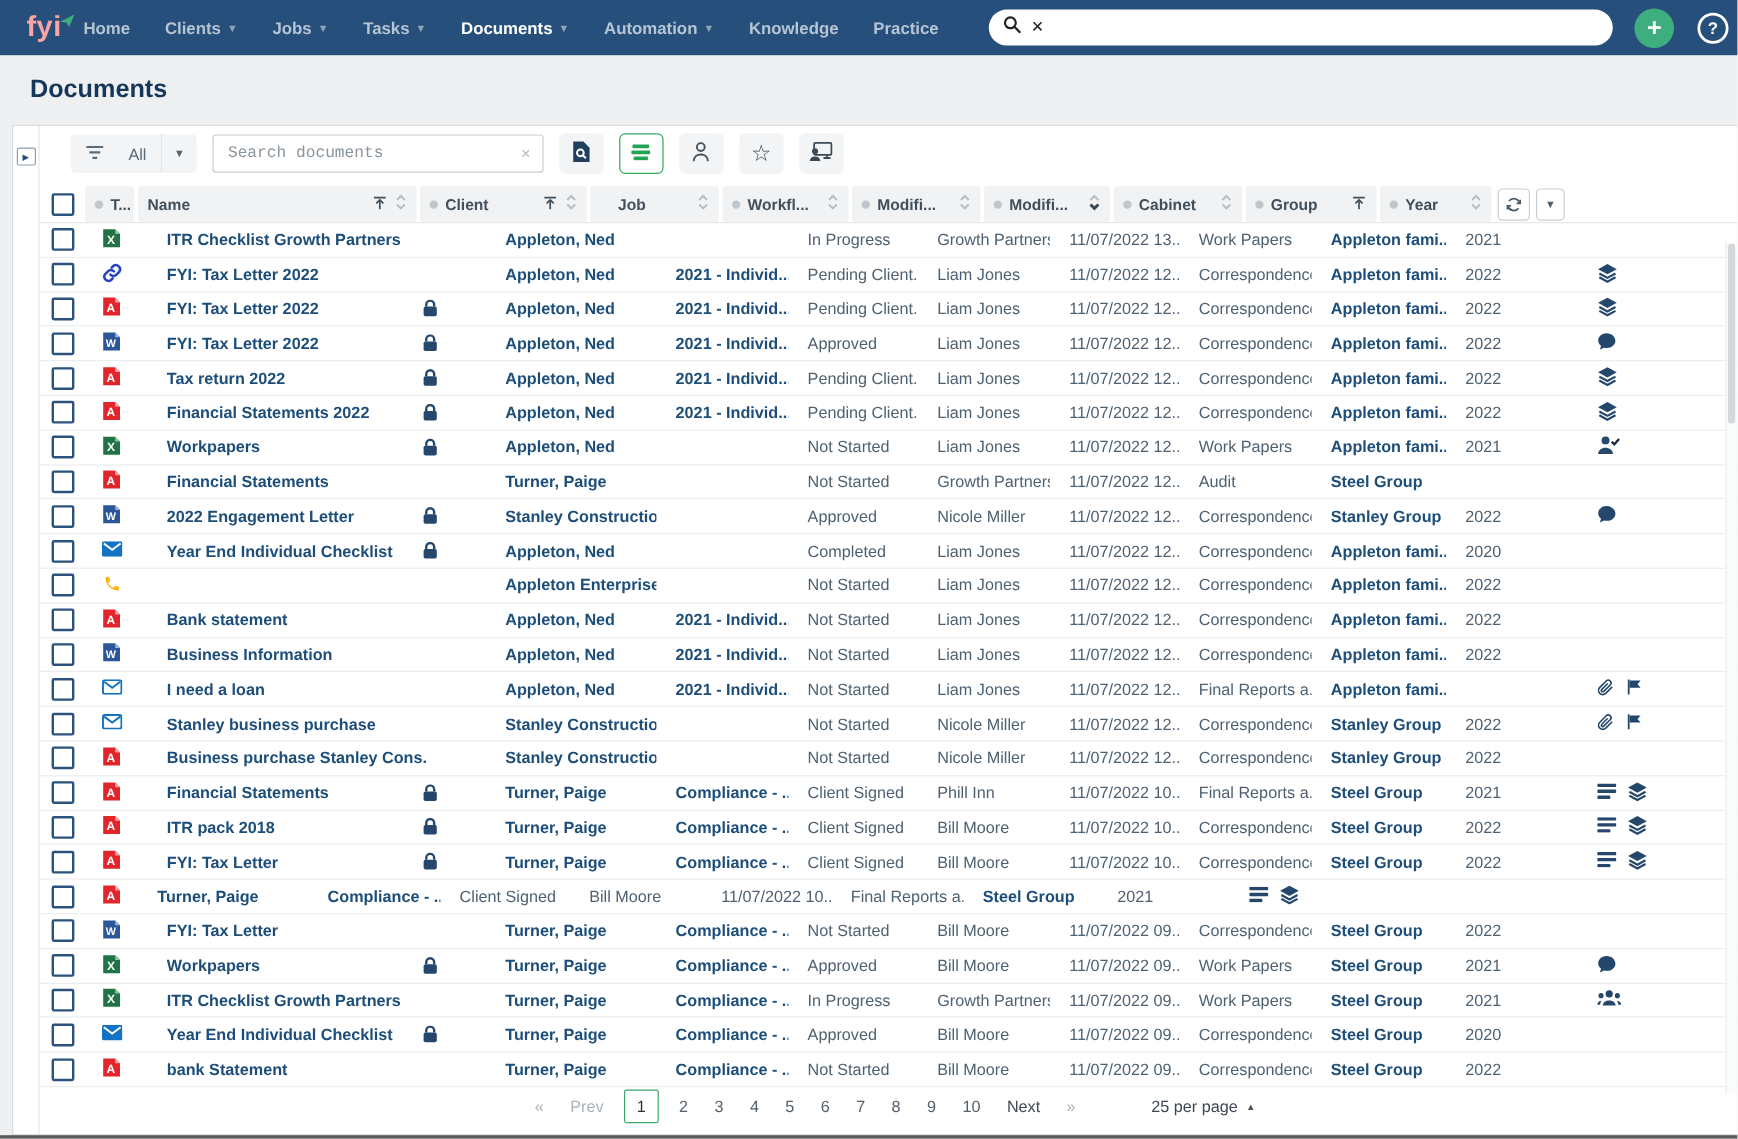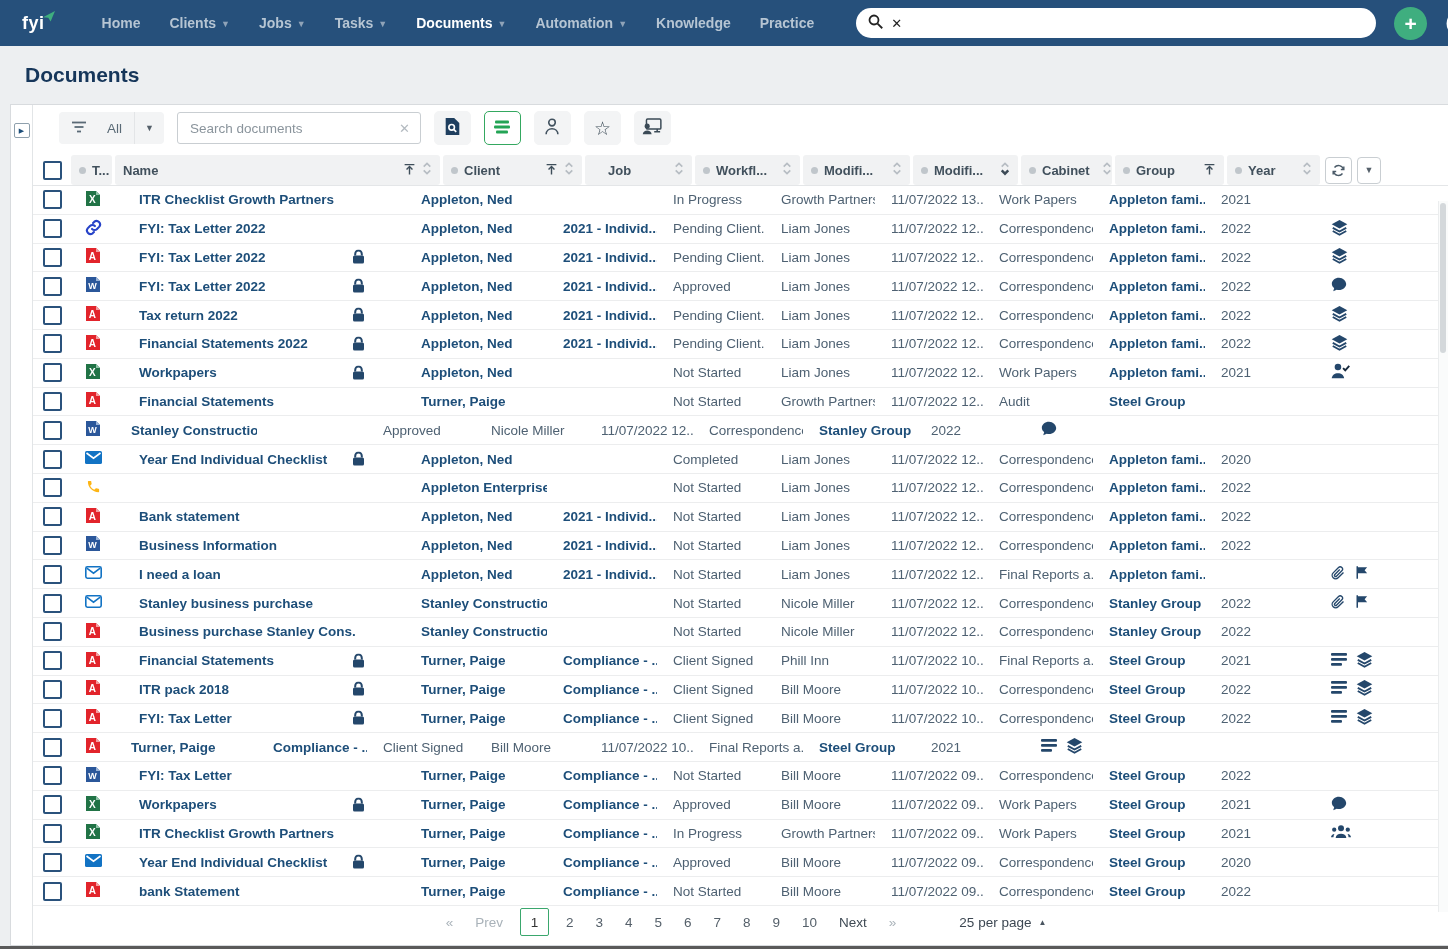--- a/index.html
+++ b/index.html
@@ -1,21 +1,21 @@
 <!DOCTYPE html>
 <html><head>
 <meta charset="utf-8">
 <title>Documents</title>
 <style>
   html,body{margin:0;padding:0;}
   body{width:1448px;height:949px;overflow:hidden;position:relative;background:#edeff1;
        font-family:"Liberation Sans","DejaVu Sans",sans-serif;-webkit-font-smoothing:antialiased;}
   
   .topnav{height:46px;background:#26507b;display:flex;align-items:center;padding:0 14px 0 22px;box-sizing:border-box;}
-  .logo{color:#ffffff;font-weight:800;font-size:18px;letter-spacing:.5px;position:relative;margin-right:57px;line-height:1;}
+  .logo{color:#fca5a5;font-weight:800;font-size:24px;letter-spacing:.5px;position:relative;margin-right:18px;line-height:1;}
   .logo .plane{position:absolute;top:-7px;right:-10px;}
   .navitems{display:flex;align-items:center;gap:29px;}
   .navitem{color:#b6c5d3;font-size:14px;font-weight:600;display:flex;align-items:center;gap:5px;cursor:pointer;white-space:nowrap;}
   .navitem.active{color:#fff;font-weight:700;}
   .navitem .caret{font-size:9px;color:#8fa3b8;transform:translateY(1px);}
   .nav-search{margin-left:42px;flex:0 0 520px;height:30px;background:#fff;border-radius:16px;display:flex;align-items:center;padding:0 12px;gap:8px;box-sizing:border-box;}
   .nav-search input{border:0;outline:0;flex:1;font-size:13.5px;color:#222;background:transparent;font-family:inherit;}
   .nav-search input::placeholder{color:#4d4d4d;}
   .nav-search .clear{color:#222;font-weight:700;font-size:13px;cursor:pointer;}
   .nav-right{display:flex;align-items:center;gap:19px;margin-left:18px;}
@@ -27,21 +27,21 @@
   
   .content{position:absolute;top:104px;left:10px;right:0;bottom:3px;background:#fff;border:1px solid #d8dbde;border-right:0;display:flex;box-sizing:border-box;}
   .sidecol{width:22px;border-right:1px solid #e2e5e7;display:flex;justify-content:center;padding-top:18px;box-sizing:border-box;}
   .toggle{width:16px;height:15px;border:1px solid #8fa0ad;background:#fff;border-radius:2px;font-size:7px;color:#1d4e79;display:flex;align-items:center;justify-content:center;cursor:pointer;padding:0;}
   .main{flex:1;display:flex;flex-direction:column;position:relative;min-width:0;}
   
   .toolbar{height:46px;display:flex;align-items:center;padding-left:26px;gap:13px;}
   .filterpill{height:32px;background:#f3f4f5;border-radius:4px;display:flex;align-items:center;cursor:pointer;}
   .filterpill .fseg{display:flex;align-items:center;gap:20px;padding:0 12px;font-size:13.5px;color:#5a6a76;}
   .filterpill .fcaret{padding:0 10px;font-size:9px;color:#55606a;border-left:1px solid #e3e5e7;height:100%;display:flex;align-items:center;}
-  .docsearch{width:244px;height:32px;border:1px solid #c9ced2;border-radius:3px;display:flex;align-items:center;padding:0 10px;box-sizing:border-box;gap:8px;}
+  .docsearch{width:276px;height:32px;border:1px solid #c9ced2;border-radius:3px;display:flex;align-items:center;padding:0 10px;box-sizing:border-box;gap:8px;font-family:Liberation Mono, monospace;}
   .docsearch input{border:0;outline:0;flex:1;font-size:13.5px;color:#333;font-family:inherit;}
   .docsearch input::placeholder{color:#8a949c;}
   .docsearch .clear{color:#b3bac0;font-size:13px;cursor:pointer;}
   .tbtn{width:37px;height:34px;background:#f3f4f5;border:1px solid #f3f4f5;border-radius:5px;display:flex;align-items:center;justify-content:center;cursor:pointer;padding:0;}
   .tbtn.active{background:#fff;border:1px solid #34a860;}
   .tbtn.star{font-size:19px;color:#3b4a56;line-height:1;}
   
   .thead{display:flex;padding:4px 0 0 0;height:30px;align-items:stretch;}
   .hseg{background:#f1f2f3;border-radius:3px;margin-right:3px;display:flex;align-items:center;gap:6px;padding:0 8px;box-sizing:border-box;font-size:13px;font-weight:600;color:#41505c;white-space:nowrap;overflow:hidden;}
   .grip{width:7px;height:7px;border-radius:50%;background:#c0c6cb;flex:0 0 auto;}
@@ -59,27 +59,27 @@
   .c-job{width:110px;padding-left:16px;}
   .c-wf{width:108px;padding-left:16px;}
   .c-mby{width:110px;padding-left:16px;}
   .c-mdate{width:108px;padding-left:16px;}
   .c-cab{width:110px;padding-left:16px;}
   .c-grp{width:112px;padding-left:16px;}
   .c-year{width:96px;padding-left:16px;}
   .c-icons{flex:1;padding-left:30px;gap:9px;}
   .h-cb{width:38px;display:flex;align-items:center;justify-content:center;}
   .h-type{width:41px;}
-  .h-name{width:325px;}
+  .h-name{width:232px;}
   .h-client{width:139px;}
   .h-job{width:107px;padding-left:23px;}
   .h-wf{width:105px;}
   .h-mby{width:107px;}
   .h-mdate{width:105px;}
-  .h-cab{width:91px;}
+  .h-cab{width:107px;}
   .h-grp{width:109px;}
   .h-year{width:93px;}
   .cb{width:15px;height:15px;border:2px solid #2a527c;border-radius:2px;background:#fff;display:inline-block;cursor:pointer;}
   .nm{color:#1d4e79;font-weight:600;cursor:pointer;}
   .boldcell{color:#1d4e79;font-weight:700;}
   .plaincell{color:#4e6172;}
   .lockwrap{position:absolute;left:237px;top:50%;transform:translateY(-50%);display:flex;}
   
   .pager{height:33px;display:flex;align-items:center;justify-content:center;font-size:13.5px;gap:0;}
   .pg{padding:0 11px;color:#55606a;cursor:pointer;}
@@ -560,20 +560,29 @@
     <div class="td c-cb">
             <span class="cb"></span>
           </div>
     <div class="td c-type">
             <span><svg width="16" height="17" viewBox="0 0 16 17">
                 <path d="M1 1h10l4 4v11H1z" fill="#2b579a"></path>
                 <path d="M11 1l4 4h-4z" fill="#9ab4d8"></path>
                 <text x="7.4" y="13" font-size="9" font-weight="bold" fill="#fff" text-anchor="middle" font-family="Liberation Sans, sans-serif">W</text>
               </svg></span>
           </div>
+    <div class="td c-name">
+            <span class="nm">2022 Engagement Letter</span>
+            <span class="lockwrap">
+              <svg width="13" height="15" viewBox="0 0 13 15">
+                <path d="M3.2 6V4.4C3.2 2.5 4.7 1 6.5 1s3.3 1.5 3.3 3.4V6" fill="none" stroke="#24476b" stroke-width="2"></path>
+                <rect x="1" y="6" width="11" height="8" rx="1.5" fill="#24476b"></rect>
+              </svg>
+            </span>
+          </div>
     <div class="td c-client boldcell">Stanley Constructio...</div>
     <div class="td c-job boldcell"></div>
     <div class="td c-wf plaincell">Approved</div>
     <div class="td c-mby plaincell">Nicole Miller</div>
     <div class="td c-mdate plaincell">11/07/2022 12...</div>
     <div class="td c-cab plaincell">Correspondence</div>
     <div class="td c-grp boldcell">Stanley Group</div>
     <div class="td c-year plaincell">2022</div>
     <div class="td c-icons">
             <span><svg width="16" height="15" viewBox="0 0 24 23">

